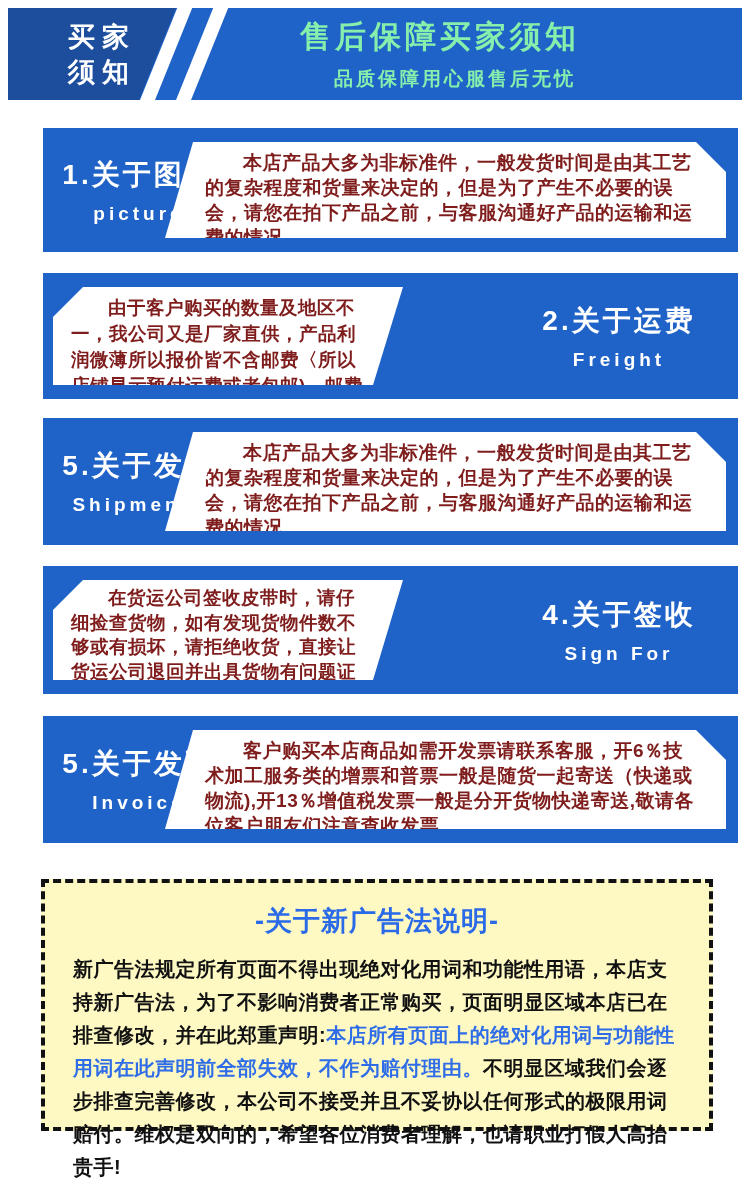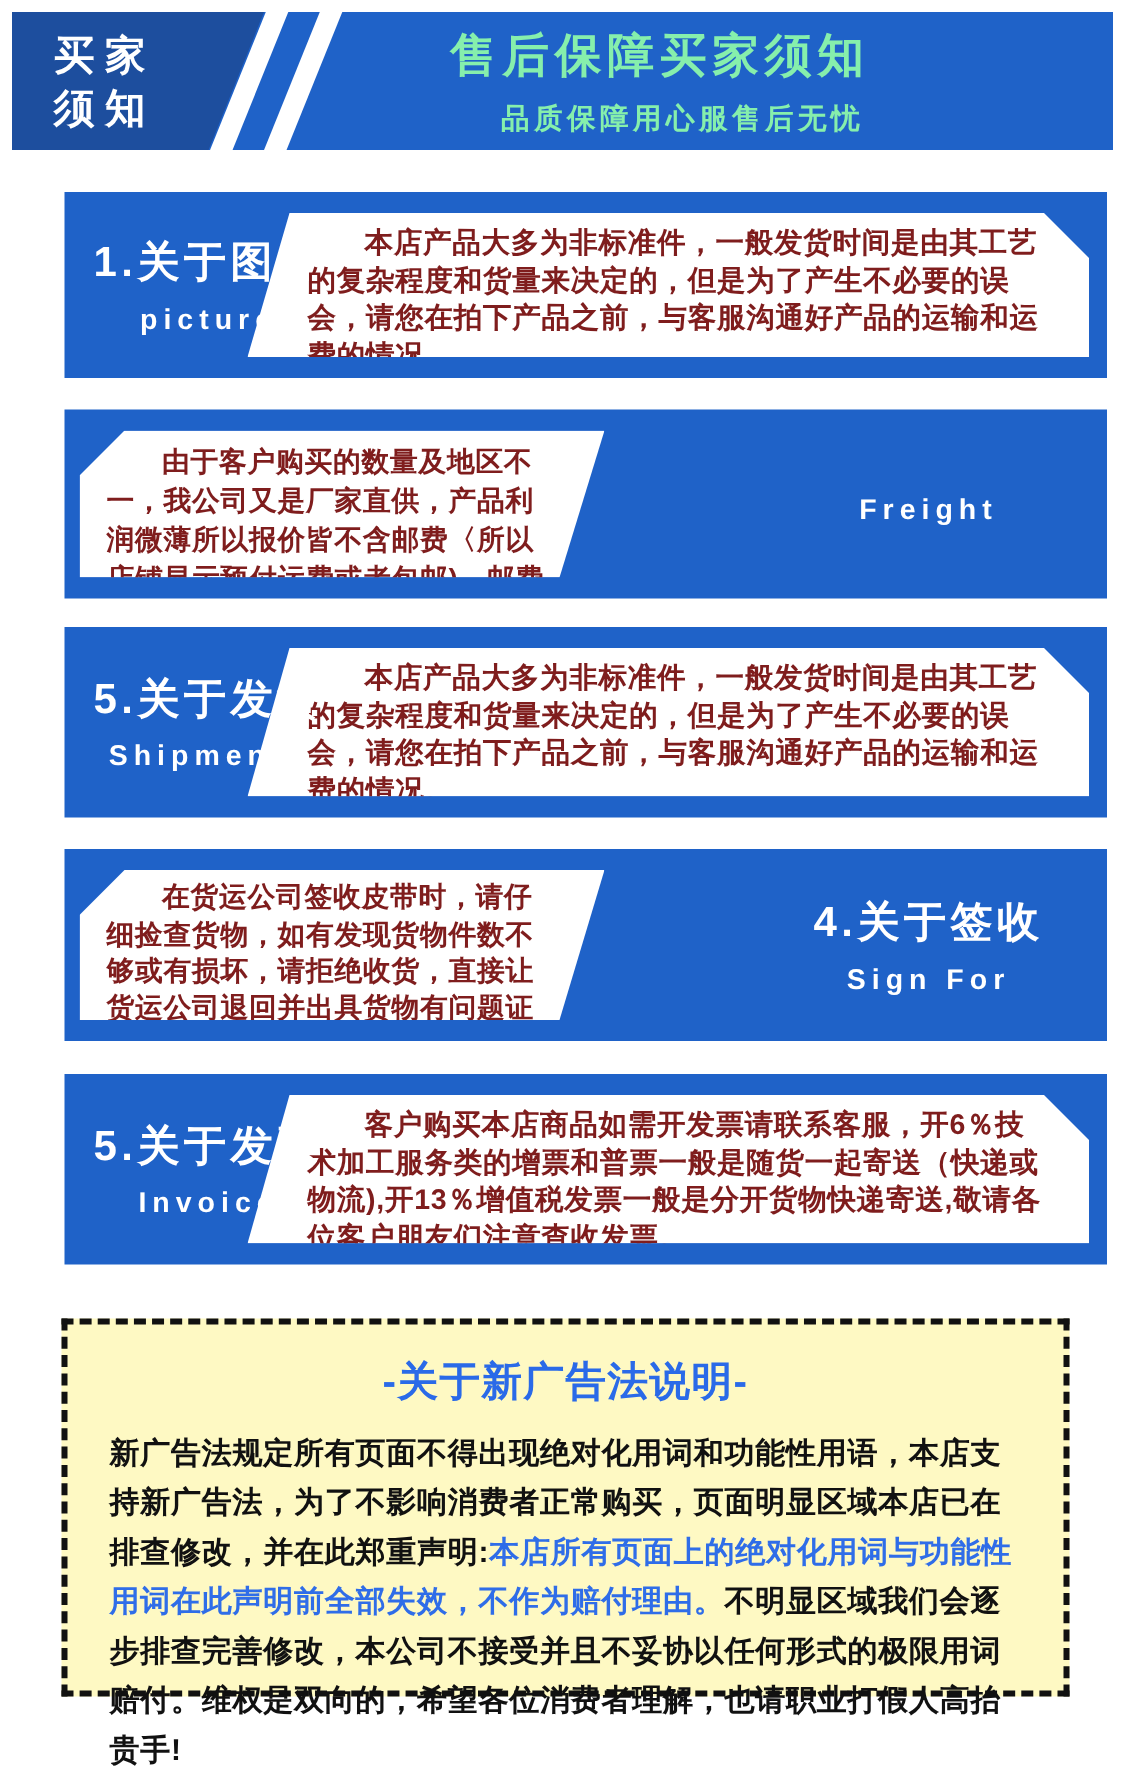--- a/index.html
+++ b/index.html
@@ -8,21 +8,21 @@
   .page { position:relative; width:750px; height:1187px; margin:0 auto; background:#ffffff; overflow:hidden; }
 
   
   .header { position:absolute; left:8px; top:8px; width:734px; height:92px; background:#1f62c8; overflow:hidden; }
   .hdr-dark { position:absolute; left:0; top:0; width:210px; height:100%; background:#1d4e9e;
               clip-path:polygon(0 0, 168px 0, 131px 100%, 0 100%); }
   .stripe { position:absolute; top:-2px; bottom:-2px; width:15px; background:#ffffff;
             transform:skewX(-22deg); transform-origin:top left; }
   .stripe.s1 { left:170px; }
   .stripe.s2 { left:206px; }
-  .hdr-badge { position:absolute; left:28px; top:12px; width:132px; 
+  .hdr-badge { position:absolute; left:28px; top:12px; width:132px; text-align:center;
                color:#ffffff; font-weight:bold; font-size:27px; line-height:35px; letter-spacing:7px; }
   .hdr-titles { position:absolute; left:180px; right:50px; top:0; height:100%;
                 display:flex; flex-direction:column; justify-content:center; align-items:center; color:#86efac; }
   .hdr-title { font-size:31px; font-weight:bold; letter-spacing:4px; }
   .hdr-sub   { font-size:19px; font-weight:bold; letter-spacing:3px; margin-top:8px;margin-left:30px; }
 
   
   .card { position:absolute; left:43px; width:695px; background:#1f62c8; }
   .card-title { position:absolute; top:0; bottom:0; display:flex; flex-direction:column;
                 justify-content:center; align-items:center; color:#ffffff; z-index:1; }
@@ -85,20 +85,21 @@
     <div class="shape">
       <p>本店产品大多为非标准件，一般发货时间是由其工艺的复杂程度和货量来决定的，但是为了产生不必要的误会，请您在拍下产品之前，与客服沟通好产品的运输和运费的情况。</p>
     </div>
   </div>
 
   <div class="card tr" id="sec2">
     <div class="shape">
       <p>由于客户购买的数量及地区不一，我公司又是厂家直供，产品利润微薄所以报价皆不含邮费〈所以店铺显示预付运费或者包邮)、邮费由货运方式等根据实际情况决定、望各位顾客谅解!</p>
     </div>
     <div class="card-title">
+      <div class="t-cn">2.关于运费</div>
       <div class="t-en">Freight</div>
     </div>
   </div>
 
   <div class="card tl" id="sec3">
     <div class="card-title">
       <div class="t-cn">5.关于发货</div>
       <div class="t-en">Shipments</div>
     </div>
     <div class="shape">

